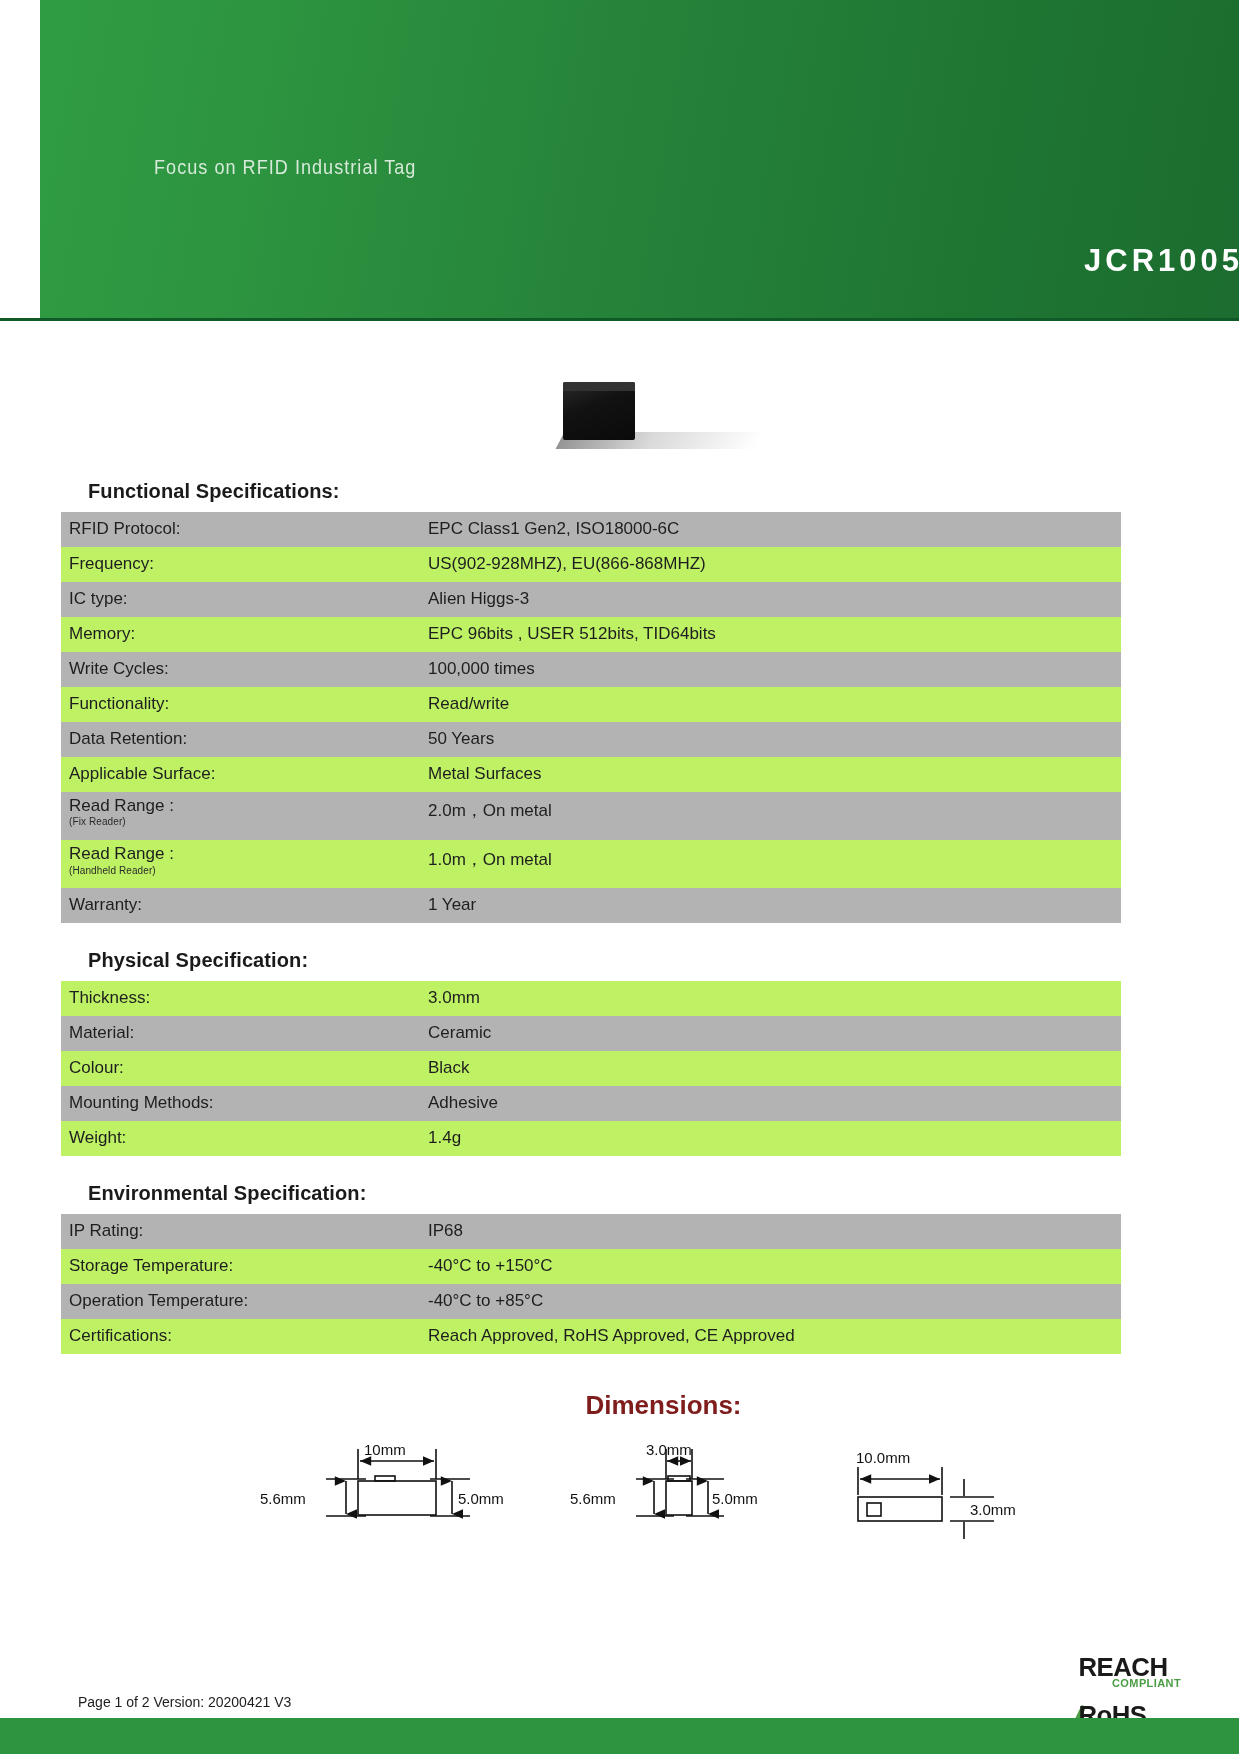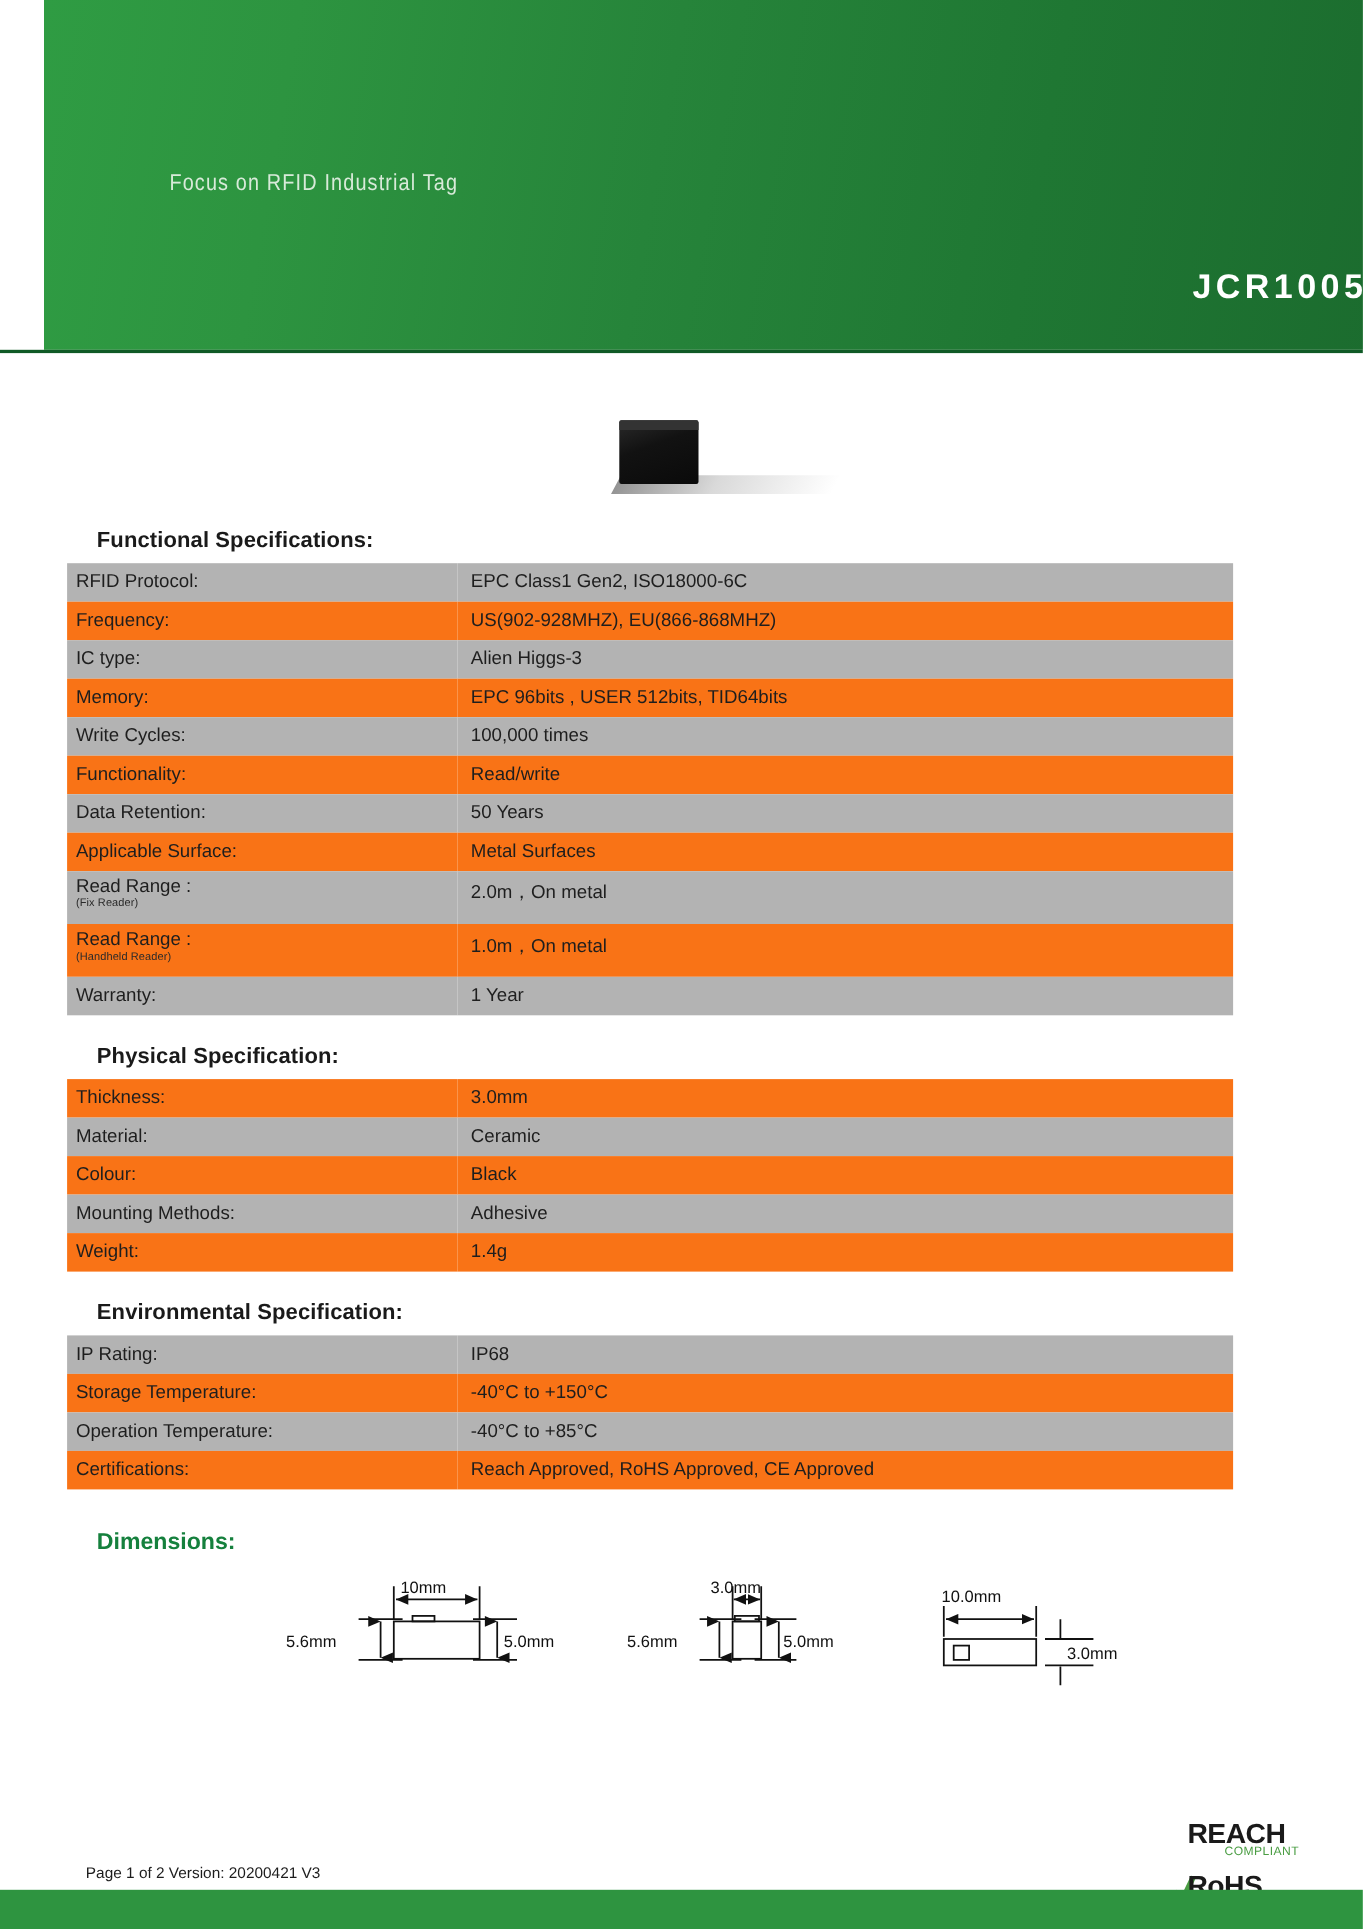--- a/index.html
+++ b/index.html
@@ -105,21 +105,21 @@
     margin-bottom: 9px;
     letter-spacing: 0.1px;
   }
   .spec-table {
     width: 1060px;
     margin-left: 61px;
     border-collapse: collapse;
     table-layout: fixed;
   }
   .spec-table tr.alt { background: #b3b3b3; }
-  .spec-table tr.plain { background: #f97316; }
+  .spec-table tr.plain { background: #bef264; }
   .spec-table td {
     font-size: 17px;
     color: #1e1e1e;
     padding: 6px 0 6px 8px;
     vertical-align: middle;
     line-height: 1.35;
   }
   .spec-table td.key { width: 355px; }
   .spec-table td.val { width: 705px; padding-left: 12px; }
   .sub {
@@ -127,26 +127,27 @@
     font-size: 10px;
     color: #2a2a2a;
     margin-top: -2px;
     letter-spacing: 0.1px;
   }
   .tall td { padding-top: 3px; padding-bottom: 11px; }
   .gap { height: 26px; }
 
   
   .dim-head {
-    font-size: 21px;
+    font-size: 26px;
     font-weight: bold;
-    color: #15803d;
+    color: #7f1d1d;
     margin-left: 88px;
     margin-top: 36px;
     margin-bottom: 6px;
+    text-align: center;
   }
   .dim-area {
     position: relative;
     margin-left: 88px;
     margin-top: 18px;
     width: 1060px;
     height: 120px;
   }
   .dim-svg { display: block; }
 
@@ -172,21 +173,21 @@
   .reach-word {
     font-size: 25px;
     font-weight: bold;
     color: #1a1a1a;
     letter-spacing: -0.5px;
     font-family: "Liberation Sans", sans-serif;
     transform: scaleX(1.03);
   }
   .compliant-word {
     font-size: 11px;
-    font-weight: normal;
+    font-weight: bold;
     color: #4a9d43;
     letter-spacing: 0.4px;
     margin-top: -2px;
     padding-left: 32px;
   }
   .rohs-logo { position: relative; line-height: 1; padding-left: 16px; }
   .rohs-check {
     position: absolute;
     left: 0;
     top: 2px;

